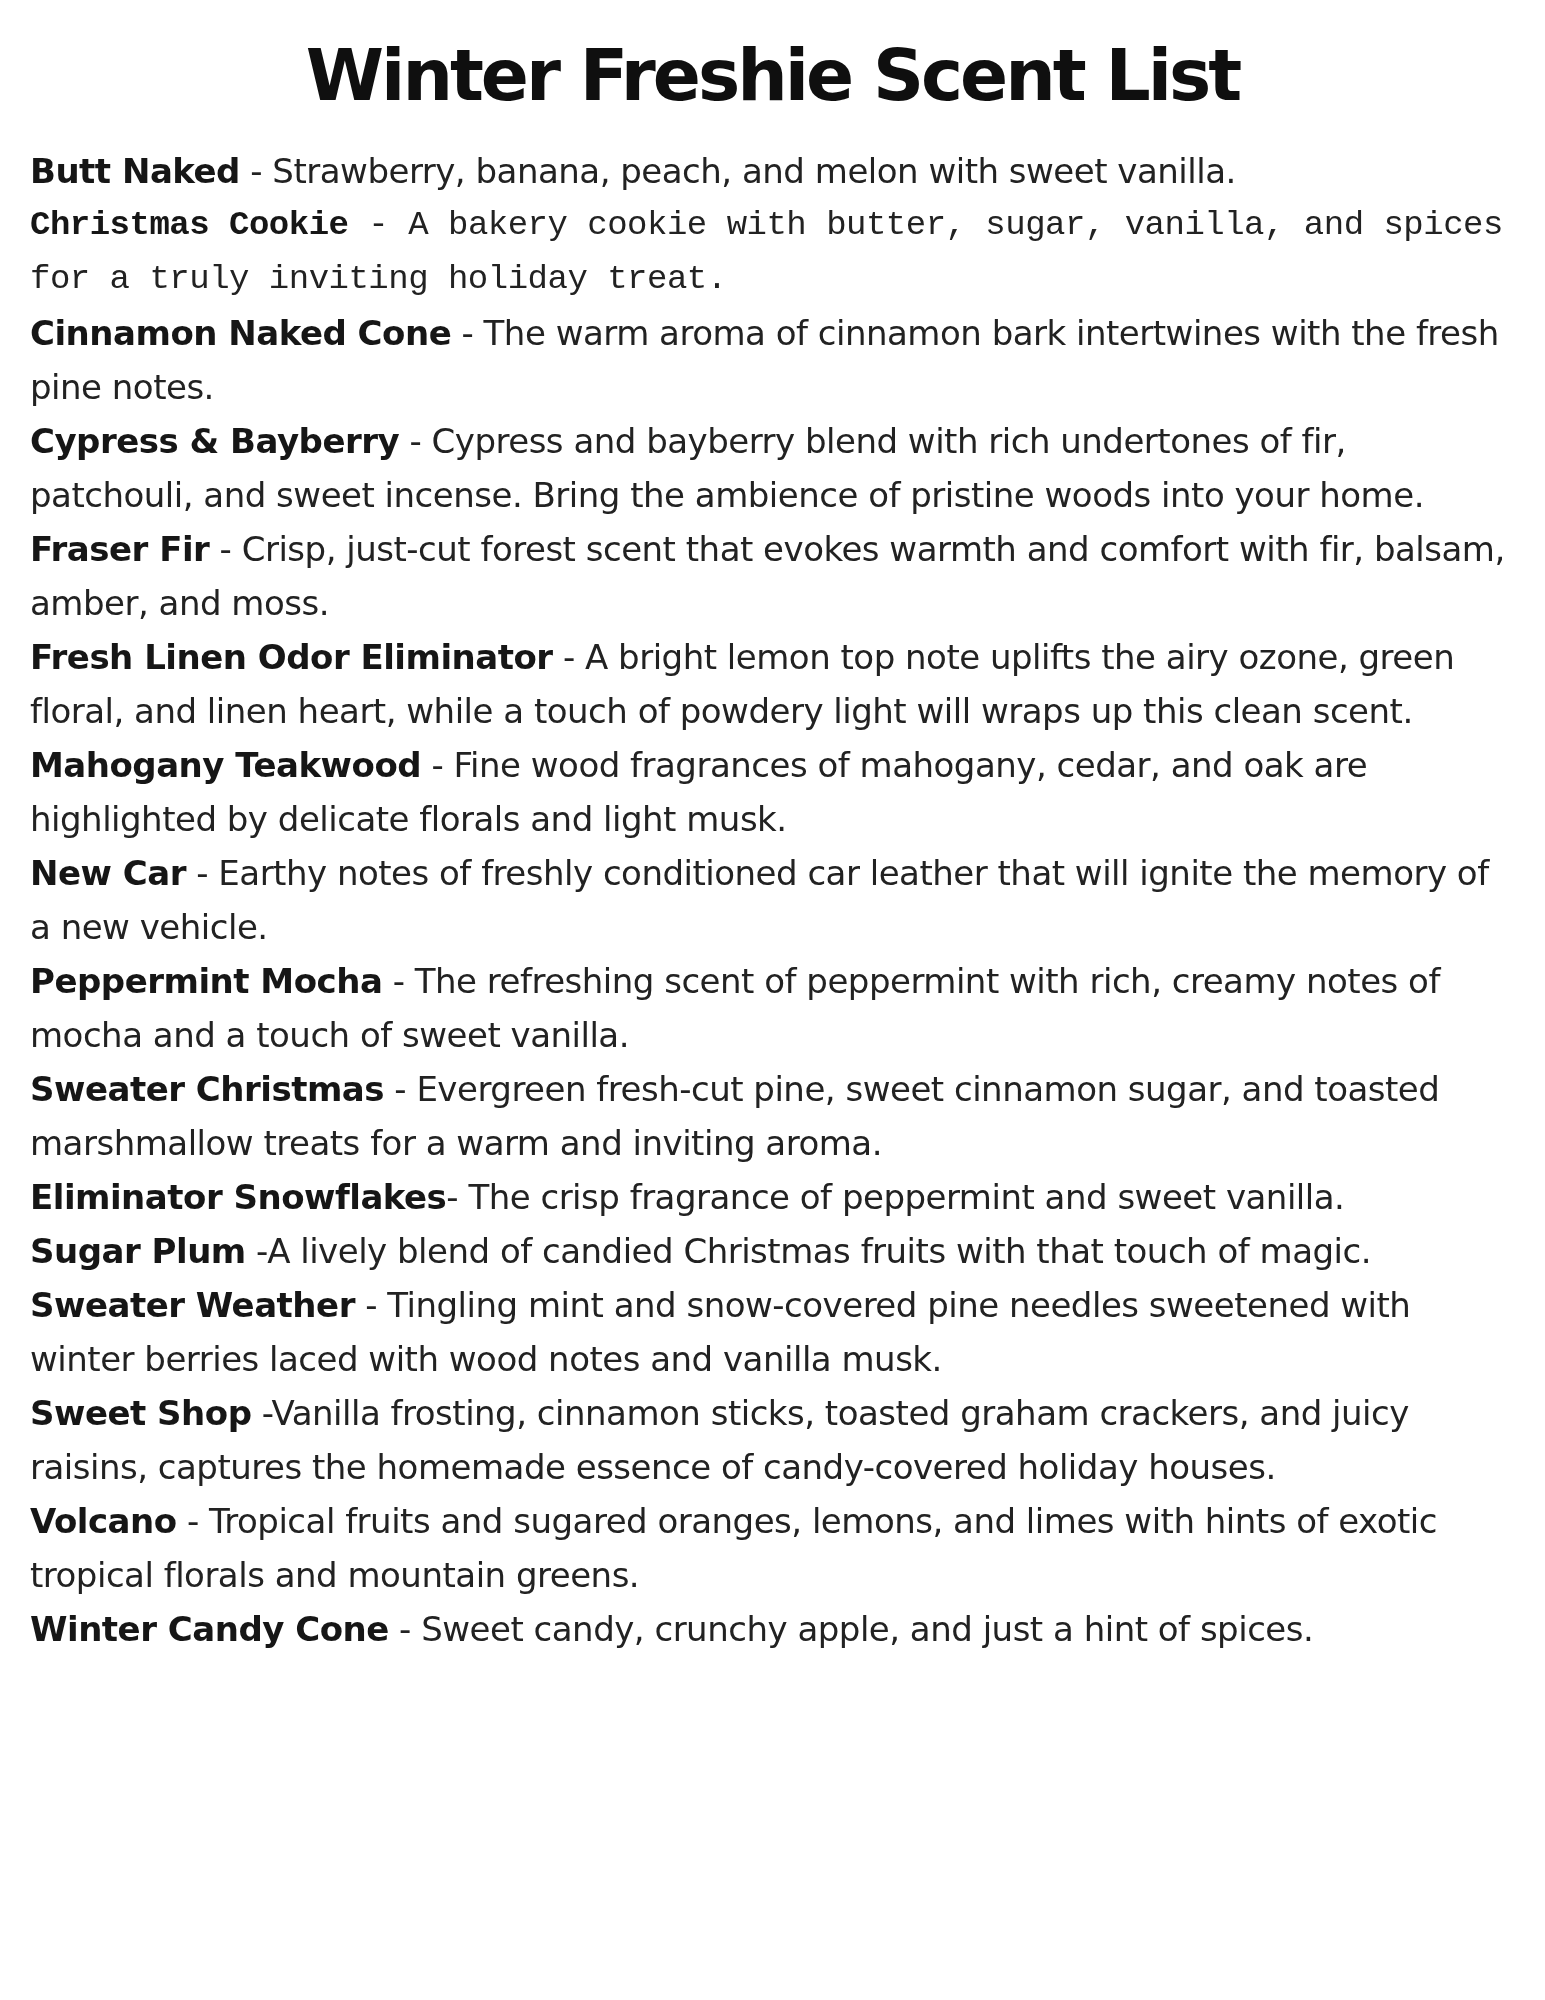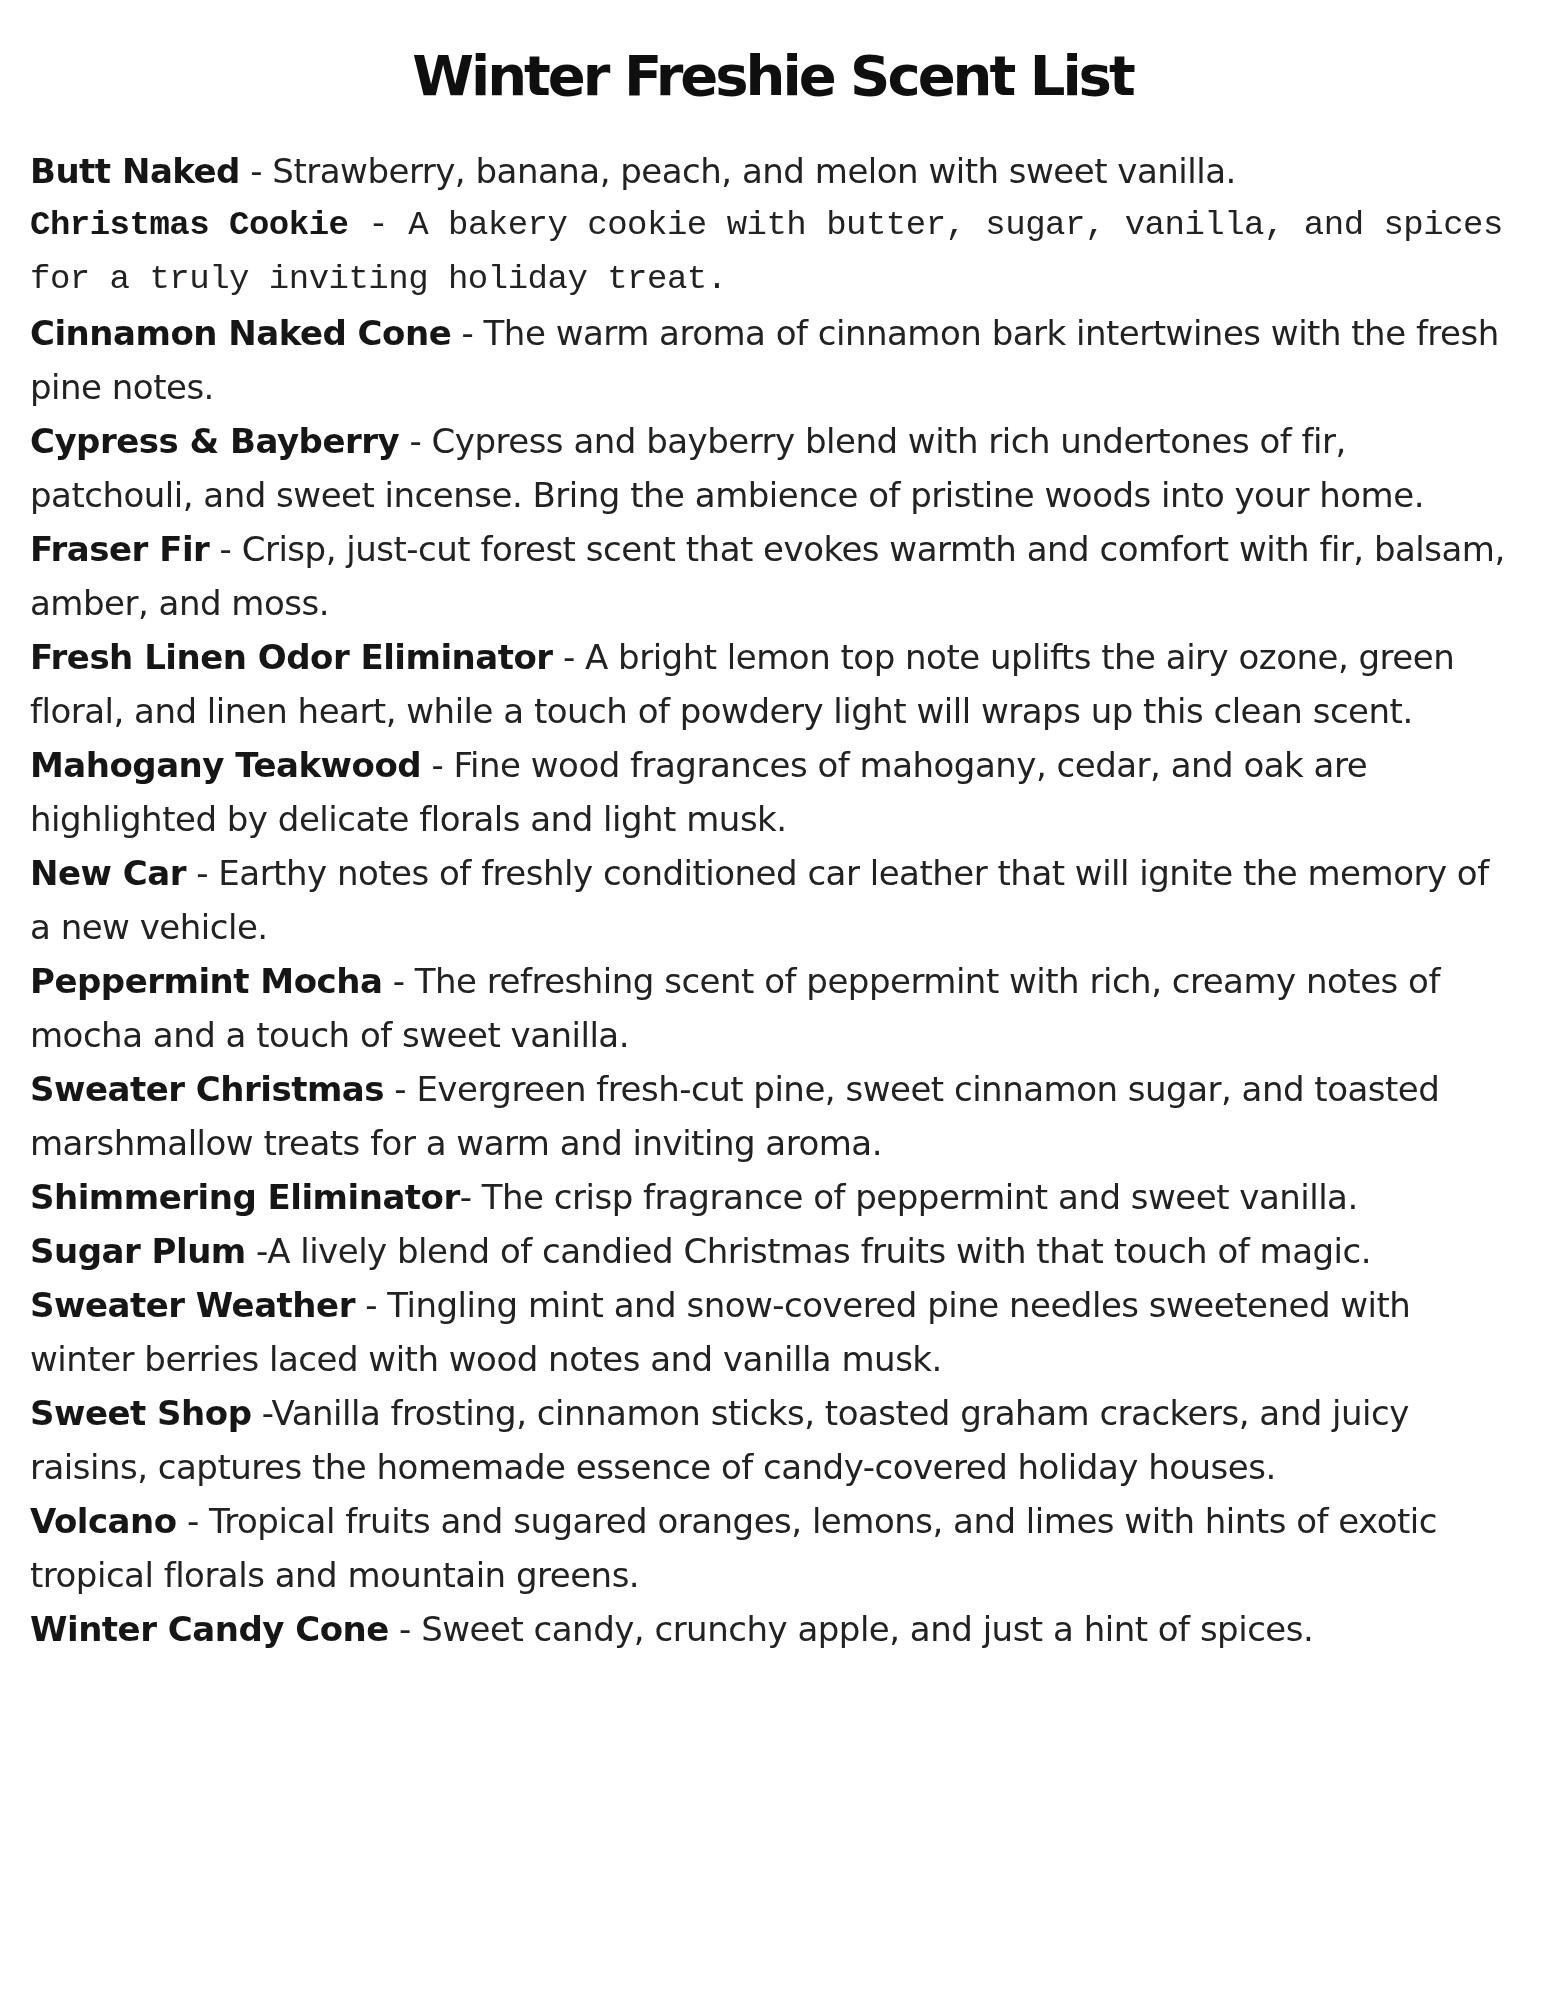--- a/index.html
+++ b/index.html
@@ -16,21 +16,21 @@
   .page {
     box-sizing: border-box;
     width: 1545px;
     height: 2000px;
     padding: 26px 30px 0 30px;
     background: #ffffff;
   }
   .page-title {
     margin: 0 0 18px 0;
     text-align: center;
-    font-size: 56px;
+    font-size: 71px;
     line-height: 100px;
     font-weight: 900;
     letter-spacing: -3px;
     color: #0f0f0f;
     font-family: "DejaVu Sans", "Liberation Sans", sans-serif;
   }
   .scent-list {
     width: 1485px;
   }
   .scent-entry {
@@ -56,20 +56,20 @@
       <p class="scent-entry" style="color: rgb(34, 34, 34);"><span class="scent-name">Butt Naked</span><span class="scent-separator"> - </span><span class="scent-description">Strawberry, banana, peach, and melon with sweet vanilla.</span></p>
       <p class="scent-entry" style="color: rgb(34, 34, 34); font-family: Liberation Mono, monospace;"><span class="scent-name">Christmas Cookie</span><span class="scent-separator"> - </span><span class="scent-description">A bakery cookie with butter, sugar, vanilla, and spices for a truly inviting holiday treat.</span></p>
       <p class="scent-entry" style="color: rgb(34, 34, 34);"><span class="scent-name">Cinnamon Naked Cone</span><span class="scent-separator"> - </span><span class="scent-description">The warm aroma of cinnamon bark intertwines with the fresh pine notes.</span></p>
       <p class="scent-entry" style="color: rgb(34, 34, 34);"><span class="scent-name">Cypress &amp; Bayberry</span><span class="scent-separator"> - </span><span class="scent-description">Cypress and bayberry blend with rich undertones of fir, patchouli, and sweet incense. Bring the ambience of pristine woods into your home.</span></p>
       <p class="scent-entry" style="color: rgb(34, 34, 34);"><span class="scent-name">Fraser Fir</span><span class="scent-separator"> - </span><span class="scent-description">Crisp, just-cut forest scent that evokes warmth and comfort with fir, balsam, amber, and moss.</span></p>
       <p class="scent-entry" style="color: rgb(34, 34, 34);"><span class="scent-name">Fresh Linen Odor Eliminator</span><span class="scent-separator"> - </span><span class="scent-description">A bright lemon top note uplifts the airy ozone, green floral, and linen heart, while a touch of powdery light will wraps up this clean scent.</span></p>
       <p class="scent-entry" style="color: rgb(34, 34, 34);"><span class="scent-name">Mahogany Teakwood</span><span class="scent-separator"> - </span><span class="scent-description">Fine wood fragrances of mahogany, cedar, and oak are highlighted by delicate florals and light musk.</span></p>
       <p class="scent-entry" style="color: rgb(34, 34, 34);"><span class="scent-name">New Car</span><span class="scent-separator"> - </span><span class="scent-description">Earthy notes of freshly conditioned car leather that will ignite the memory of a new vehicle.</span></p>
       <p class="scent-entry" style="color: rgb(34, 34, 34);"><span class="scent-name">Peppermint Mocha</span><span class="scent-separator"> - </span><span class="scent-description">The refreshing scent of peppermint with rich, creamy notes of mocha and a touch of sweet vanilla.</span></p>
       <p class="scent-entry" style="color: rgb(34, 34, 34);"><span class="scent-name">Sweater Christmas</span><span class="scent-separator"> - </span><span class="scent-description">Evergreen fresh-cut pine, sweet cinnamon sugar, and toasted marshmallow treats for a warm and inviting aroma.</span></p>
-      <p class="scent-entry" style="color: rgb(34, 34, 34);"><span class="scent-name">Shimmering Eliminator</span><span class="scent-separator">- </span><span class="scent-description">The crisp fragrance of peppermint and sweet vanilla.</span></p>
+      <p class="scent-entry" style="color: rgb(34, 34, 34);"><span class="scent-name">Eliminator Snowflakes</span><span class="scent-separator">- </span><span class="scent-description">The crisp fragrance of peppermint and sweet vanilla.</span></p>
       <p class="scent-entry" style="color: rgb(34, 34, 34);"><span class="scent-name">Sugar Plum</span><span class="scent-separator"> -</span><span class="scent-description">A lively blend of candied Christmas fruits with that touch of magic.</span></p>
       <p class="scent-entry" style="color: rgb(34, 34, 34);"><span class="scent-name">Sweater Weather</span><span class="scent-separator"> - </span><span class="scent-description">Tingling mint and snow-covered pine needles sweetened with winter berries laced with wood notes and vanilla musk.</span></p>
       <p class="scent-entry" style="color: rgb(34, 34, 34);"><span class="scent-name">Sweet Shop</span><span class="scent-separator"> -</span><span class="scent-description">Vanilla frosting, cinnamon sticks, toasted graham crackers, and juicy raisins, captures the homemade essence of candy-covered holiday houses.</span></p>
       <p class="scent-entry" style="color: rgb(34, 34, 34);"><span class="scent-name">Volcano</span><span class="scent-separator"> - </span><span class="scent-description">Tropical fruits and sugared oranges, lemons, and limes with hints of exotic tropical florals and mountain greens.</span></p>
       <p class="scent-entry" style="color: rgb(34, 34, 34);"><span class="scent-name">Winter Candy Cone</span><span class="scent-separator"> - </span><span class="scent-description">Sweet candy, crunchy apple, and just a hint of spices.</span></p>
     </div>
 </div>
 
 </body></html>

